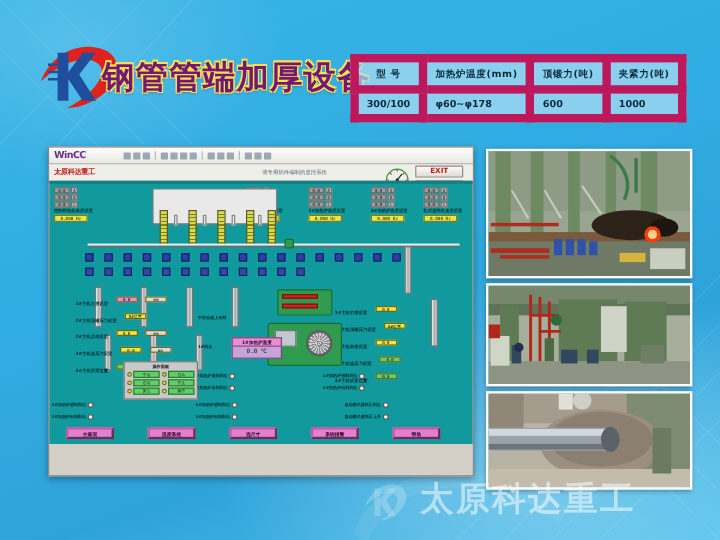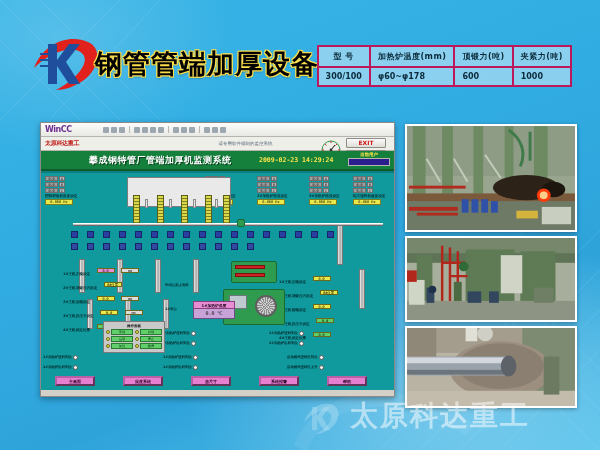--- a/index.html
+++ b/index.html
@@ -15,41 +15,41 @@
     background:
       radial-gradient(ellipse 420px 260px at 74% 86%, rgba(255,255,255,.30), rgba(255,255,255,0) 62%),
       radial-gradient(ellipse 300px 200px at 10% 8%, rgba(255,255,255,.16), rgba(255,255,255,0) 60%),
       linear-gradient(160deg,#37b4e6 0%, #31ace2 42%, #2ea3da 70%, #57c3ec 100%);
   }
   .bg-lines { position:absolute; inset:0; opacity:.30; }
   
   .header { position:absolute; left:0; top:22px; width:100%; height:72px; }
   .logo { position:absolute; left:26px; top:6px; width:84px; height:64px; }
   .title {
-    position:absolute; left:95px; top:24px;
+    position:absolute; left:85px; top:24px;
     font-size:27px; font-weight:bold; letter-spacing:1px;
-    color:#000000;
+    color:#701a75;
     -webkit-text-stroke:0px;
     text-shadow:
       -1px -1px 0 #ffe14d, 1px -1px 0 #ffe14d,
       -1px  1px 0 #ffe14d, 1px  1px 0 #ffe14d,
       0 2px 2px rgba(0,0,0,.25);
     font-family:"DejaVu Sans", sans-serif;
     white-space:nowrap;
   }
   
   .spec-table {
     position:absolute; right:28px; top:45px;
     border-collapse:collapse;
     background:rgba(173,222,242,.72);
     font-size:8px; color:#0a2a3a;
     font-family:"DejaVu Sans", sans-serif;
   }
   .spec-table th, .spec-table td {
-    border:2px solid #be185d;
+    border:7px solid #be185d;
     padding:4px 7px; font-weight:bold;
     white-space:nowrap;
   }
   .spec-table th { font-size:8px; letter-spacing:.5px; }
   .spec-table td { font-size:8px; }
   
   .hmi {
     position:absolute; left:40px; top:122px; width:355px; height:275px;
     background:#d4d0c8; border:1px solid #8a8a8a;
     box-shadow:0 2px 6px rgba(0,0,0,.35);
@@ -311,28 +311,20 @@
       </g>
       <path d="M11 12 L15 7" stroke="#111" stroke-width="1"></path>
       <circle cx="11" cy="12" r="1.4" fill="#333"></circle>
     </svg>
     <div class="hmi-btns">
       <div class="hmi-btn btn-exit">EXIT</div>
       <div class="hmi-btn btn-login">Login</div>
     </div>
   </div>
 
-  <div class="hmi-greenbar">
-    <div class="green-title">攀成钢特管厂管端加厚机监测系统</div>
-    <div class="green-time">2009-02-23  14:29:24</div>
-    <div class="user-box">
-      <div class="user-label">当前用户</div>
-      <div class="user-field"></div>
-    </div>
-  </div>
 
   <div class="hmi-canvas">
 
     <div class="grp" style="left:4px; top:3px;">
       <div class="vbox-row">
         <span class="vbox">0.0</span>
         <span class="vbox u">A</span>
       </div>
       <div class="vbox-row">
         <span class="vbox">0.0</span>

